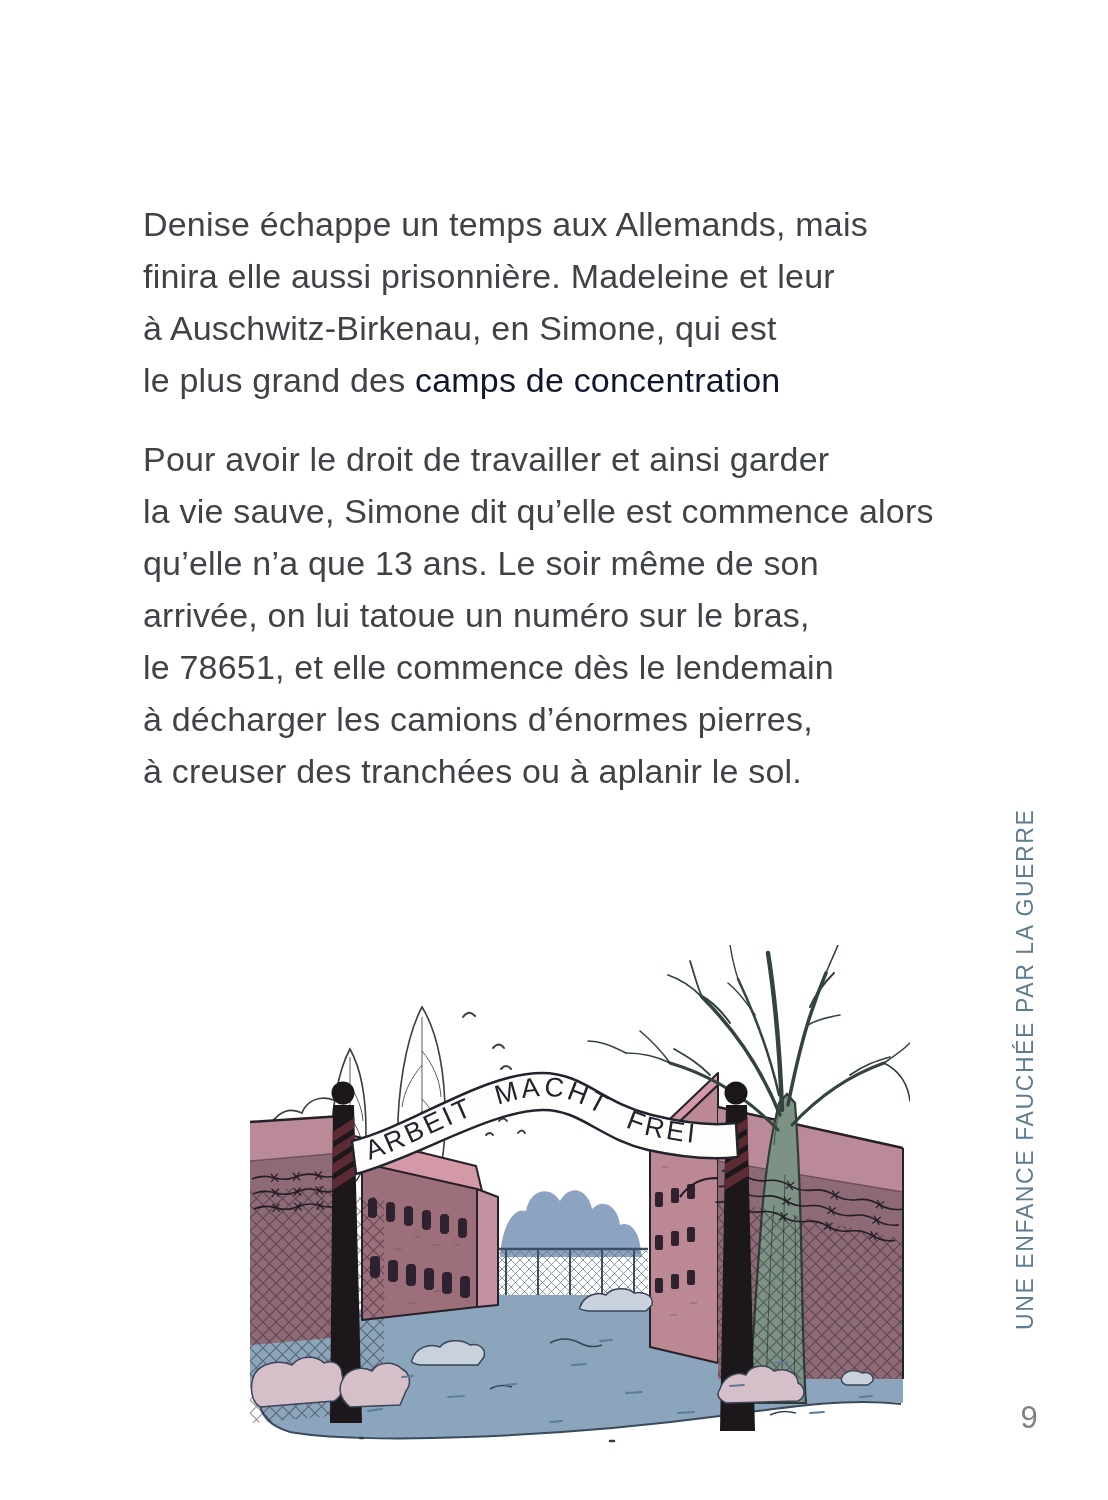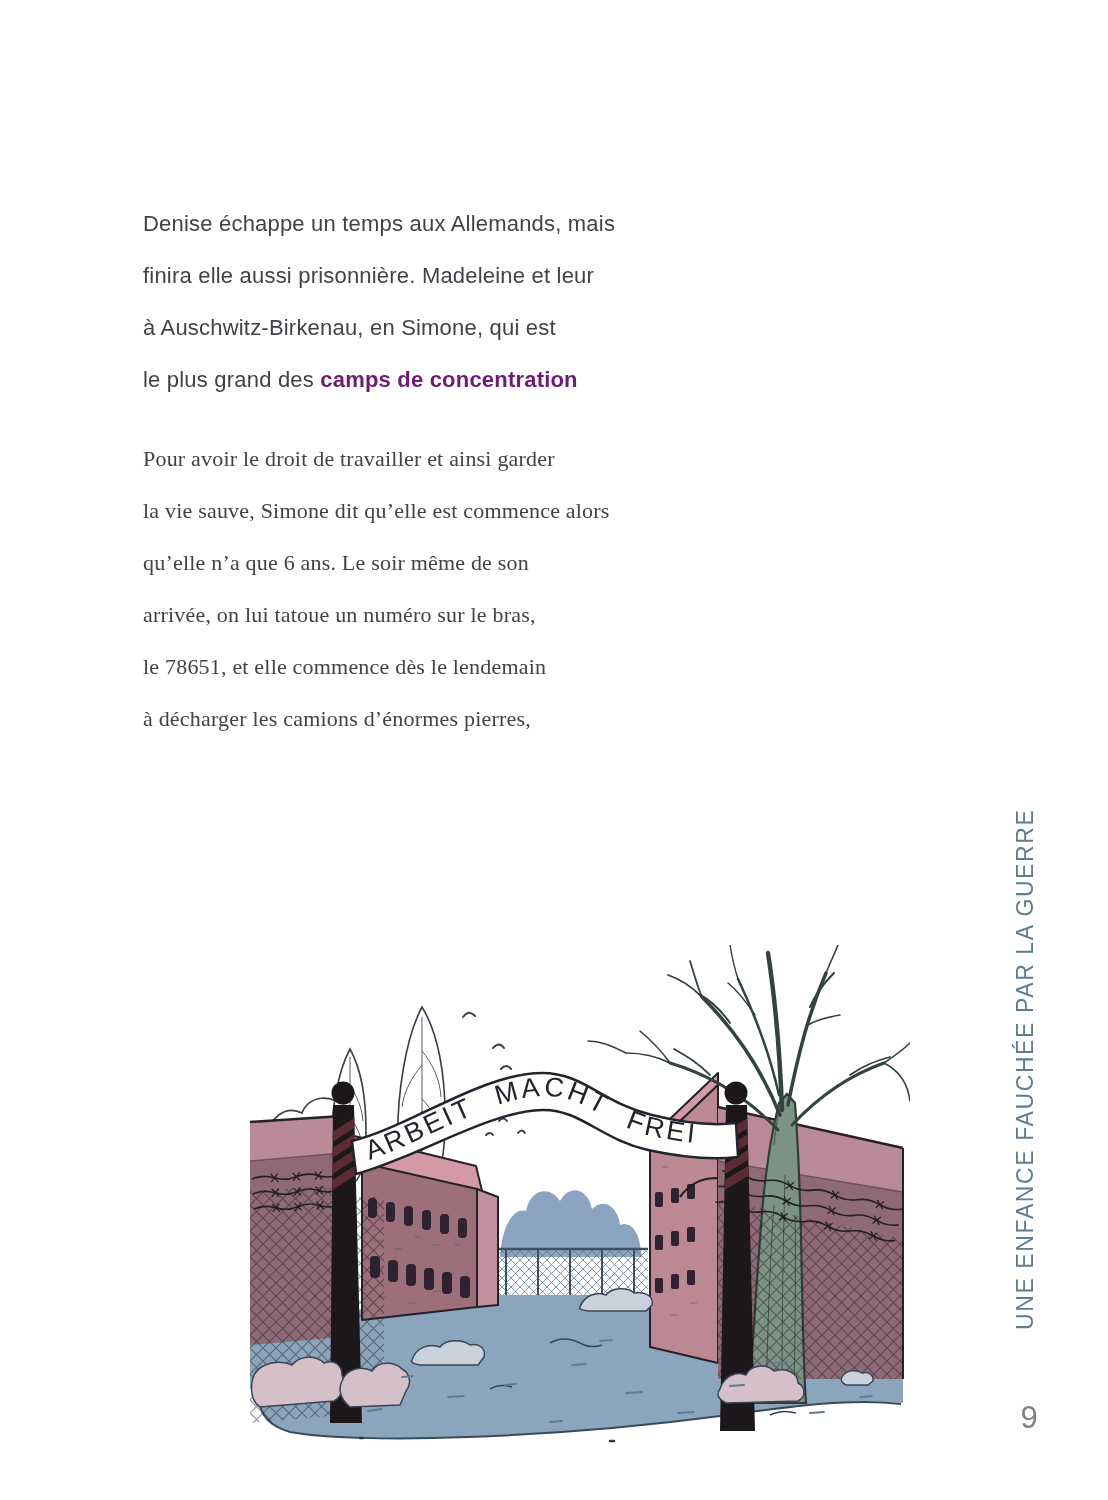--- a/index.html
+++ b/index.html
@@ -3,24 +3,24 @@
 <meta charset="utf-8">
 <style>
   * { margin:0; padding:0; box-sizing:border-box; }
   html,body { background:#ffffff; }
   .page {
     position:relative; width:1108px; height:1500px;
     background:#ffffff; overflow:hidden;
     font-family:"Liberation Sans", sans-serif;
   }
   .body-text { position:absolute; left:143px; top:198px; color:#3f4347; }
-  .para { font-size:22px; font-weight:400; letter-spacing:0.2px; }
-  .para2 { margin-top:27px;font-family:Liberation Serif, serif; }
+  .para { font-size:34px; font-weight:400; letter-spacing:0.2px; }
+  .para2 { margin-top:27px; }
   .line { display:block; line-height:52px; white-space:pre-wrap; }
-  .hl { color:#701a75; font-weight:700; }
+  .hl { color:#0f172a; font-weight:400; }
   .illustration { position:absolute; left:250px; top:945px; width:660px; height:500px; }
   .illustration svg { display:block; }
   .sidebar-label {
     position:absolute; left:1012px; top:860px; height:470px;
     writing-mode:vertical-rl; transform:rotate(180deg);
     font-size:23px; letter-spacing:1.6px; color:#5f7d8e; white-space:nowrap;
   }
   .page-number {
     position:absolute; left:1008px; top:1400px; width:42px;
     text-align:center; font-size:31px; color:#7d8186;
@@ -34,24 +34,25 @@
   <section class="body-text">
     <p class="para">
       <span class="line">Denise échappe un temps aux Allemands, mais</span>
       <span class="line">finira elle aussi prisonnière. Madeleine et leur</span>
       <span class="line">à Auschwitz-Birkenau, en Simone, qui est</span>
       <span class="line"><span>le plus grand des </span><strong class="hl">camps de concentration</strong></span>
     </p>
     <p class="para para2">
       <span class="line">Pour avoir le droit de travailler et ainsi garder</span>
       <span class="line">la vie sauve, Simone dit qu’elle est commence alors</span>
-      <span class="line">qu’elle n’a que 6 ans. Le soir même de son</span>
+      <span class="line">qu’elle n’a que 13 ans. Le soir même de son</span>
       <span class="line">arrivée, on lui tatoue un numéro sur le bras,</span>
       <span class="line">le 78651, et elle commence dès le lendemain</span>
       <span class="line">à décharger les camions d’énormes pierres,</span>
+      <span class="line">à creuser des tranchées ou à aplanir le sol.</span>
     </p>
   </section>
 
   <figure class="illustration">
     <svg width="660" height="500" viewBox="0 0 660 500" xmlns="http://www.w3.org/2000/svg">
       <defs>
         <pattern id="chain" width="13" height="13" patternUnits="userSpaceOnUse">
           <path d="M0,13 L13,0 M0,0 L13,13" stroke="#271f29" stroke-width="1.1" opacity="0.5" fill="none"></path>
         </pattern>
         <pattern id="chainBlue" width="9" height="9" patternUnits="userSpaceOnUse">

